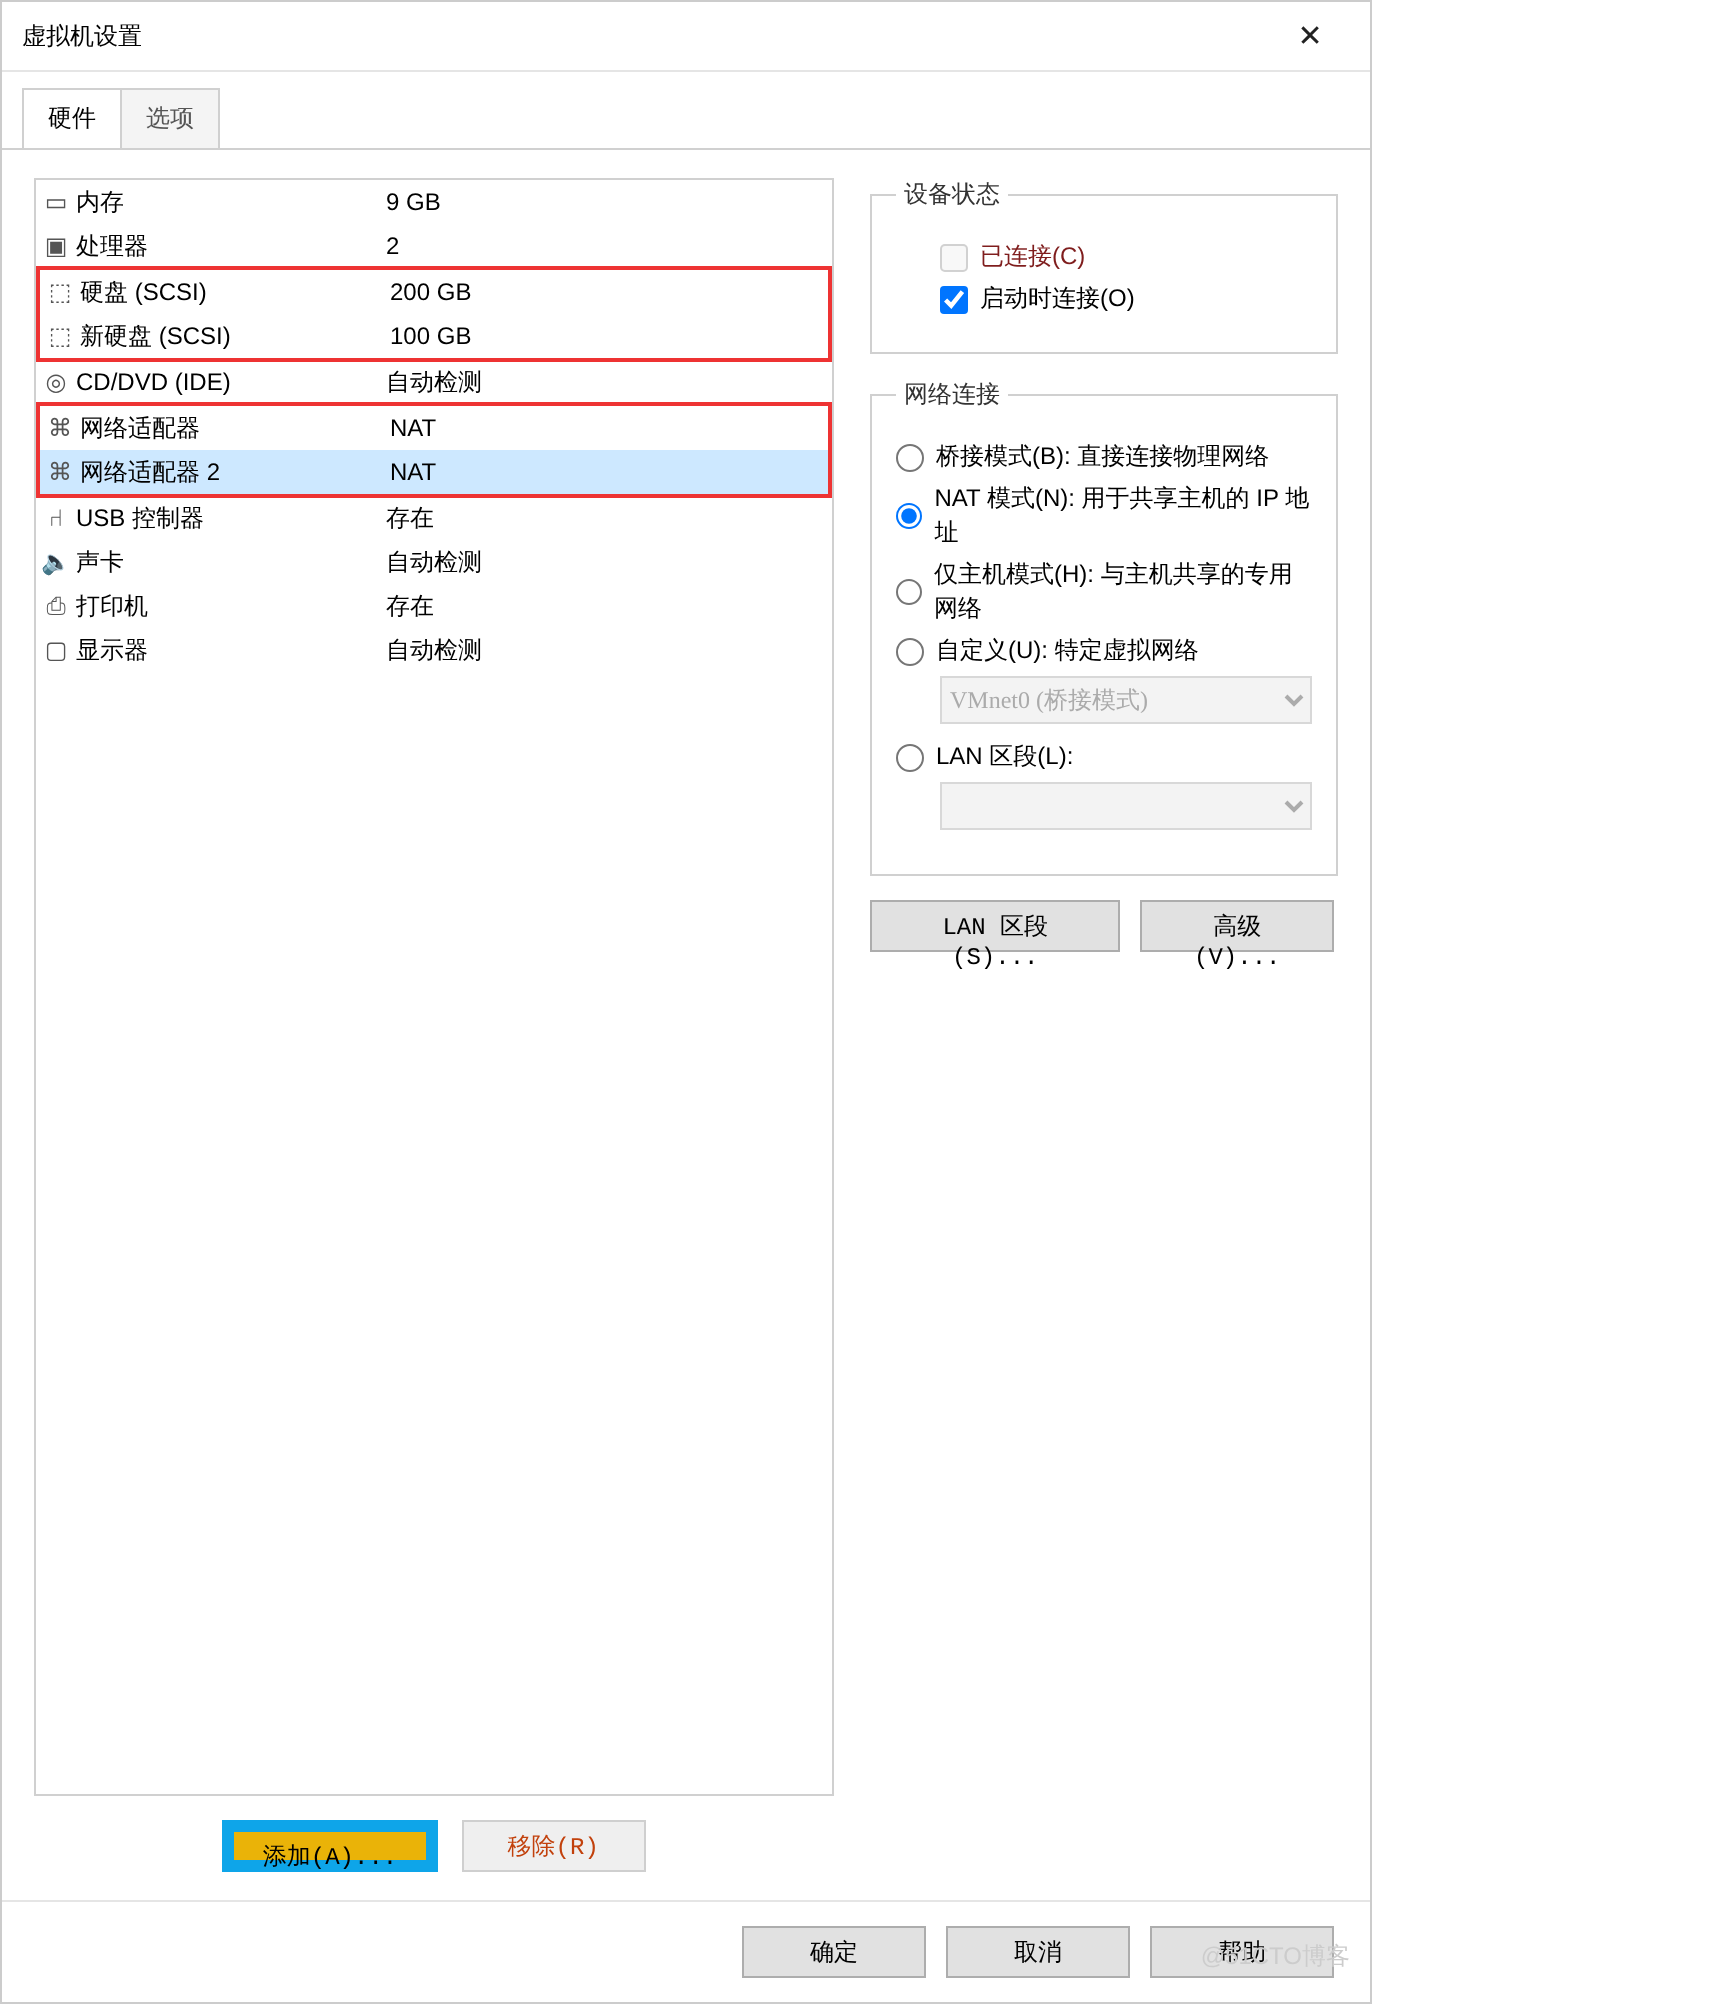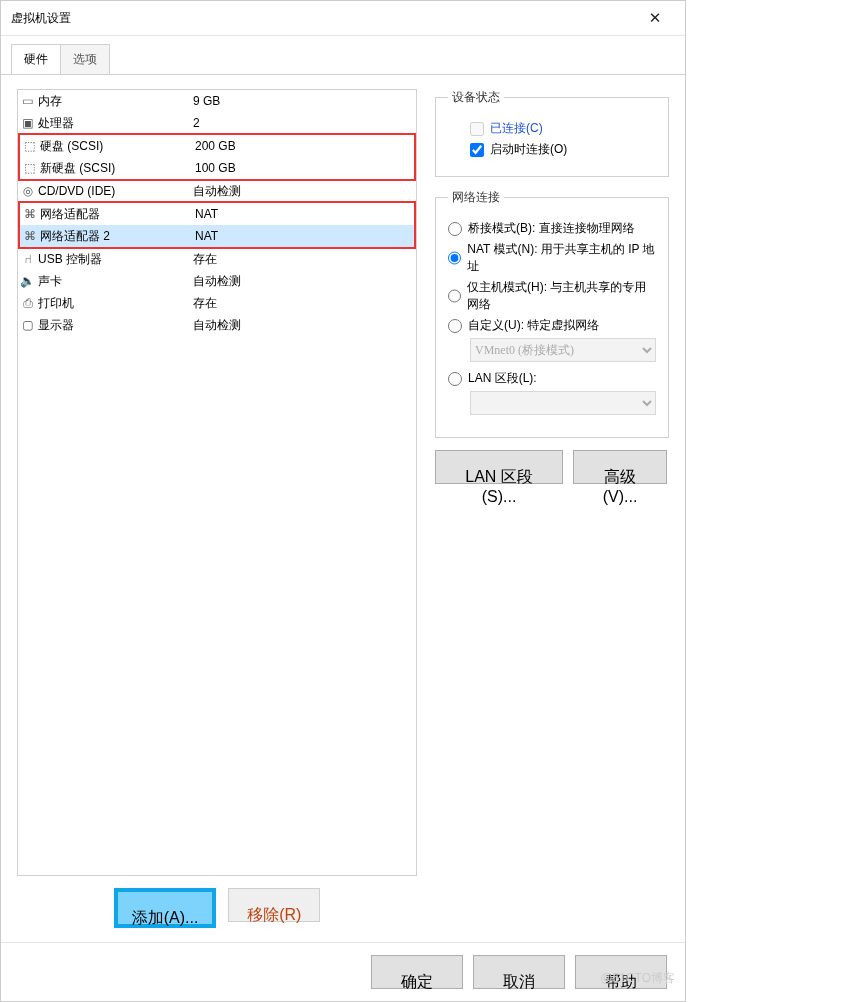--- a/index.html
+++ b/index.html
@@ -18,30 +18,30 @@
   .col-dev{width:175px;box-sizing:border-box}
   .col-sum{flex:1}
   .dl-row{display:flex;align-items:center;font-size:12px;height:22px}
   .dl-row .icon{width:20px;text-align:center;color:#555;font-size:12px}
   .dl-row .name{width:155px;box-sizing:border-box;white-space:nowrap}
   .dl-row .sum{flex:1;white-space:nowrap}
   .dl-row.sel{background:#cde8ff}
   .dl-row.sel .name,.dl-row.sel .sum{color:#000}
   .redbox{border:2px solid #e33;margin:-1px 0}
   .left-buttons{display:flex;justify-content:center;gap:12px;padding:12px 0 4px 0}
-  .btn{min-width:92px;height:26px;border:1px solid #adadad;background:#e1e1e1;font-size:16px;font-family:Liberation Sans, sans-serif;padding:16px 14px}
-  .btn.primary{background:#7dd3fc;border:4px solid #0ea5e9}
+  .btn{min-width:92px;height:26px;border:1px solid #adadad;background:#e1e1e1;font-size:12px;font-family:Liberation Mono, monospace;padding:4px 14px}
+  .btn.primary{background:#eab308;border:6px solid #0ea5e9}
   .btn:disabled{color:#c2410c;background:#efefef;border-color:#cfcfcf}
   .right{flex:1;display:flex;flex-direction:column;gap:12px}
   fieldset{border:1px solid #d0d0d0;padding:10px 12px 14px 12px;margin:0}
   legend{font-size:12px;padding:0 4px;color:#333}
   .row{display:flex;align-items:center;gap:6px;margin:4px 0;font-size:12px}
   .row.indent{padding-left:22px}
   input[type=checkbox],input[type=radio]{margin:0;width:14px;height:14px}
-  input[type=checkbox]:disabled + span{color:#1d4ed8}
+  input[type=checkbox]:disabled + span{color:#7f1d1d}
   .disabled-label{color:#9a9a9a}
   select{width:100%;height:24px;font-family:Liberation Serif, serif;font-size:12px;border:1px solid #c8c8c8;background:#efefef;color:#888}
   .select-wrap{margin:4px 0 8px 22px}
   .right-buttons{display:flex;justify-content:flex-end;gap:10px;padding-right:2px}
   .footer{display:flex;justify-content:flex-end;gap:10px;padding:12px 18px;border-top:1px solid #e5e5e5;align-items:center}
   .watermark{position:absolute;right:10px;bottom:14px;color:#ccc;font-size:12px;pointer-events:none}
   .window{position:relative}
 </style>
 </head>
 <body>

